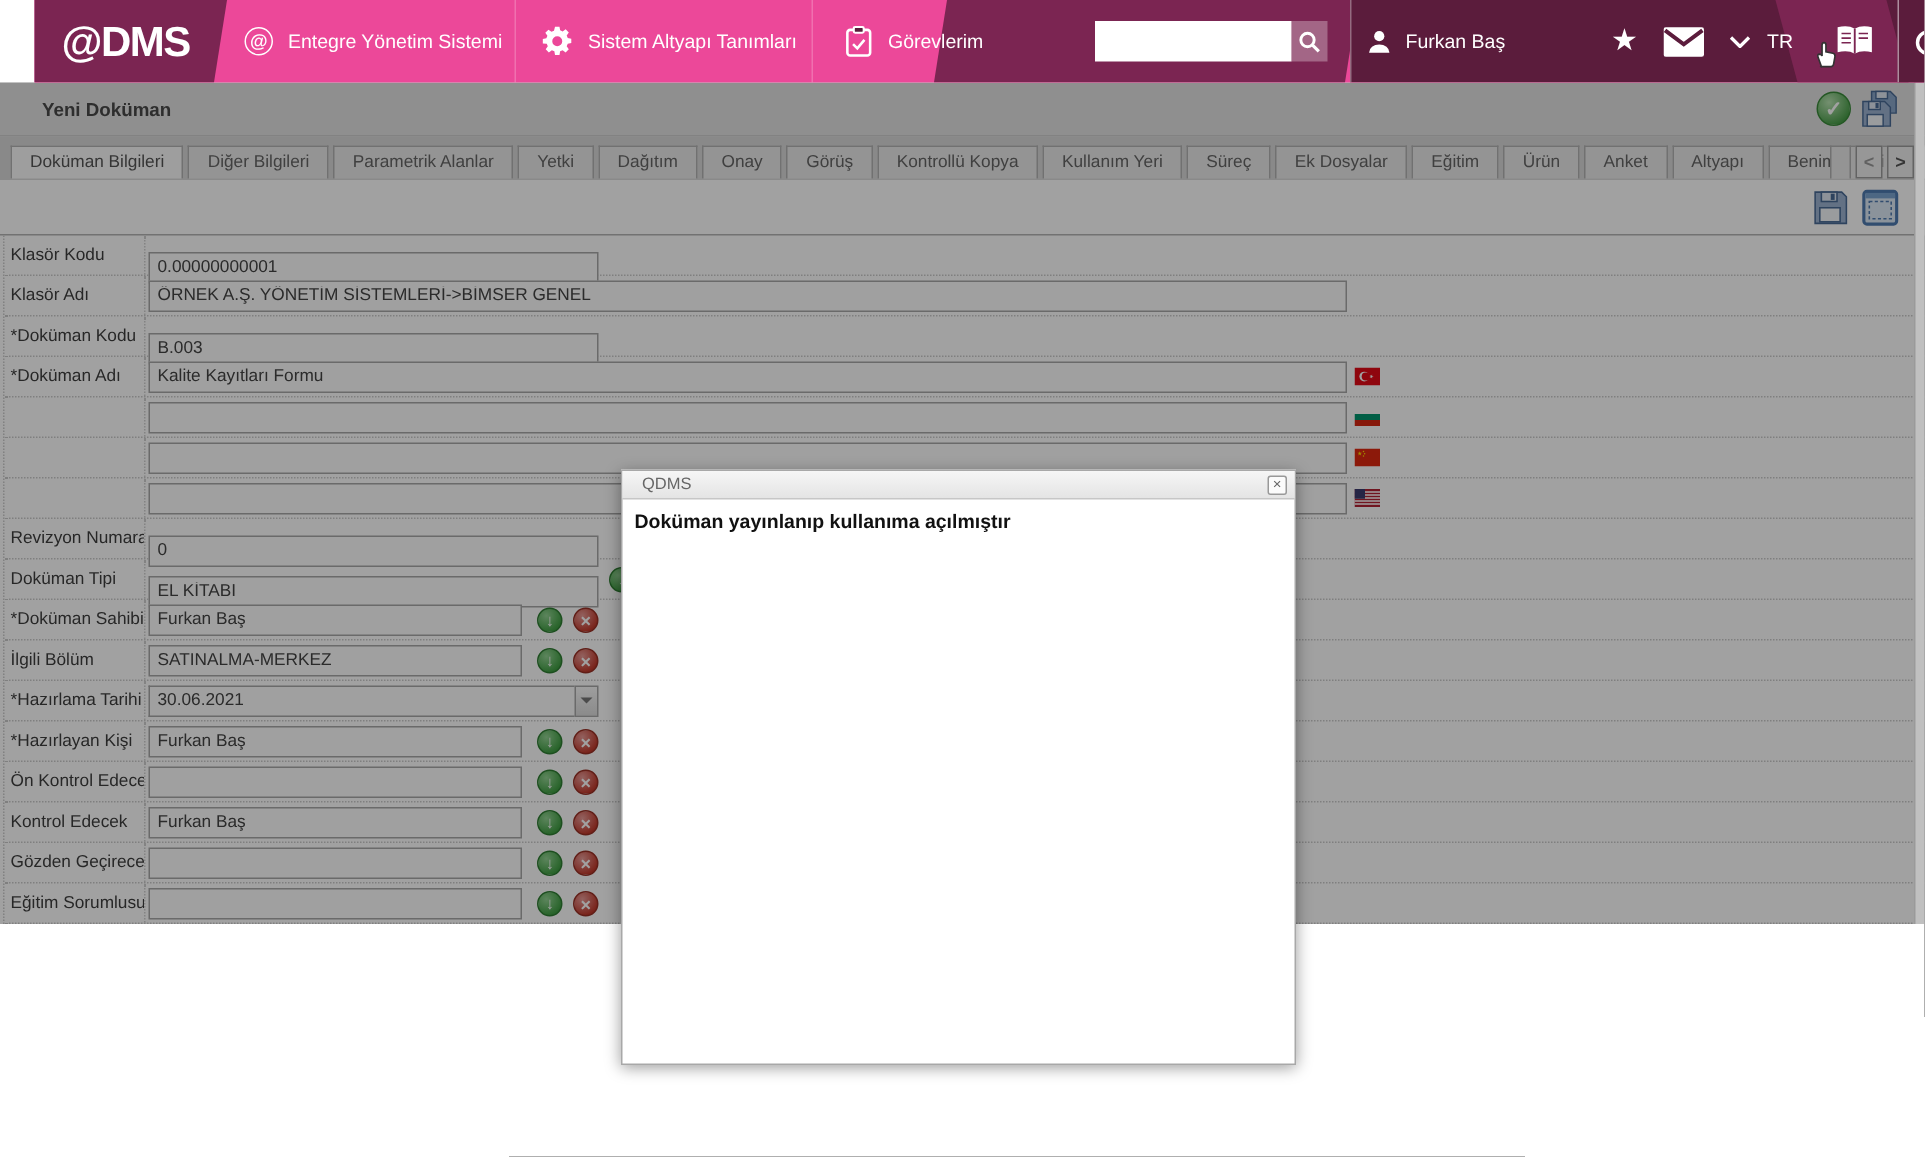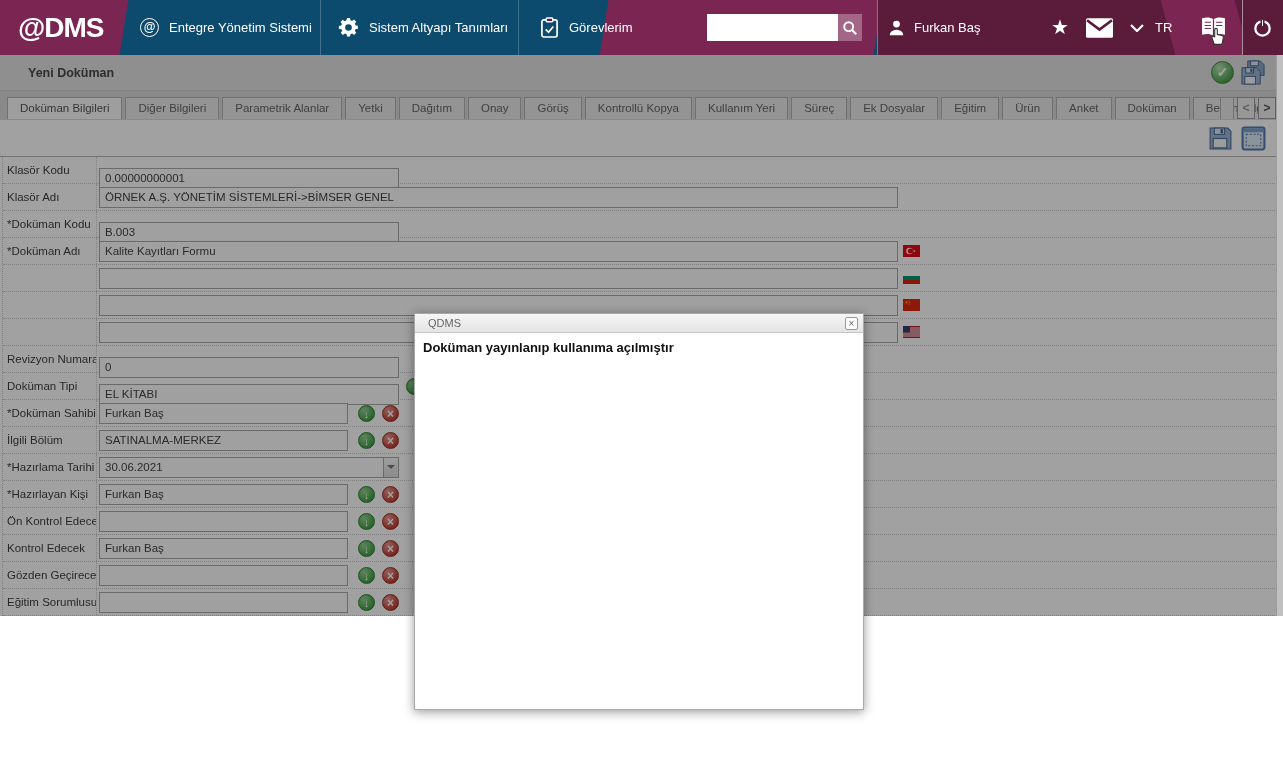--- a/index.html
+++ b/index.html
@@ -1,20 +1,20 @@
 <!DOCTYPE html>
 <html><head>
 <meta charset="utf-8">
 <style>
   * { margin:0; padding:0; box-sizing:border-box; }
   body { font-family:"Liberation Sans", sans-serif; background:#888; }
   .app { position:relative; width:1283px; height:771px; overflow:hidden; background:#fff; }
 
   
-  .header { position:relative; height:55px; background:#0c4a6e; overflow:hidden; z-index:300; }
+  .header { position:relative; height:55px; background:#ec4899; overflow:hidden; z-index:300;margin-left:23px; }
   .seg { position:absolute; top:0; height:55px; }
   .seg-logo   { left:-16px; width:140px; background:#7b2552; transform:skewX(-9deg); }
   .seg-search { left:604px; width:274px; background:#7b2552; transform:skewX(-9deg); }
   .seg-user   { left:877px; width:406px; background:#5b1c3c; border-left:1px solid rgba(255,255,255,.35); }
   .seg-book   { left:1168px; width:74px; background:#7b2552; transform:skewX(15deg); }
   .seg-power  { left:1242px; width:41px; background:#5b1c3c; border-left:1px solid rgba(255,255,255,.5); }
   .hitem { position:absolute; top:0; height:55px; display:flex; align-items:center; color:#fff; z-index:10; }
   .vsep { position:absolute; top:0; height:55px; width:1px; background:rgba(255,255,255,.22); z-index:9; }
   .logo-text { font-size:28px; font-weight:bold; letter-spacing:-1px; }
   .menu-label { font-size:13px; margin-left:10px; white-space:nowrap; }
@@ -234,21 +234,21 @@
       <div class="tab">Dağıtım</div>
       <div class="tab">Onay</div>
       <div class="tab">Görüş</div>
       <div class="tab">Kontrollü Kopya</div>
       <div class="tab">Kullanım Yeri</div>
       <div class="tab">Süreç</div>
       <div class="tab">Ek Dosyalar</div>
       <div class="tab">Eğitim</div>
       <div class="tab">Ürün</div>
       <div class="tab">Anket</div>
-      <div class="tab">Doküman</div>
+      <div class="tab">Altyapı</div>
       <div class="tab">Benimle İlgili Değil</div>
       <div class="tab-arrows">
         <div class="tab-stub"></div>
         <div class="tab-arrow prev">&lt;</div>
         <div class="tab-arrow">&gt;</div>
       </div>
     </div>
 
     <div class="toolbar">
       <div class="tool-ico tool-save" style="line-height:0">

